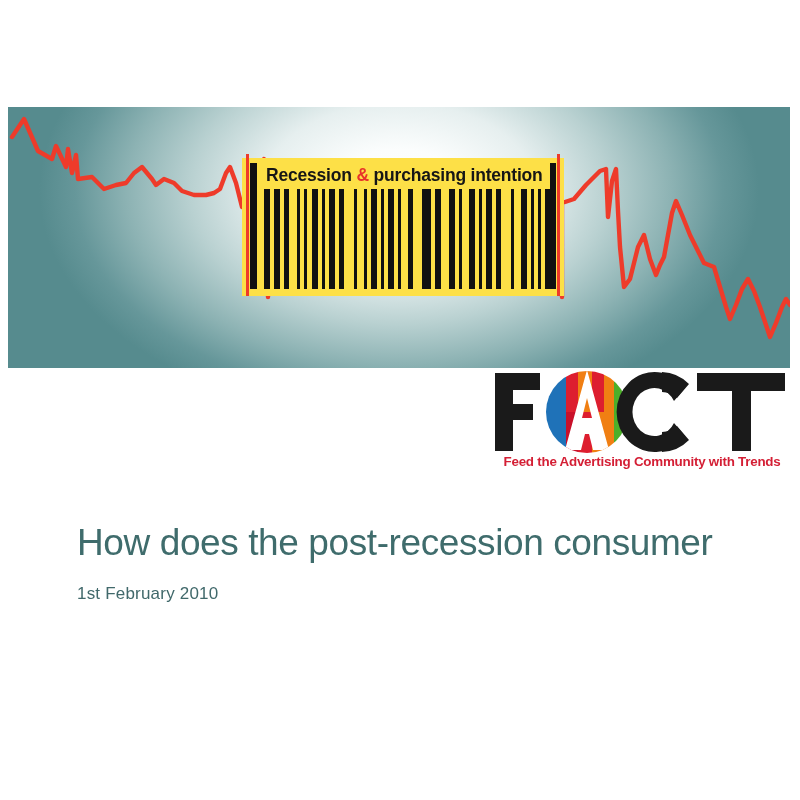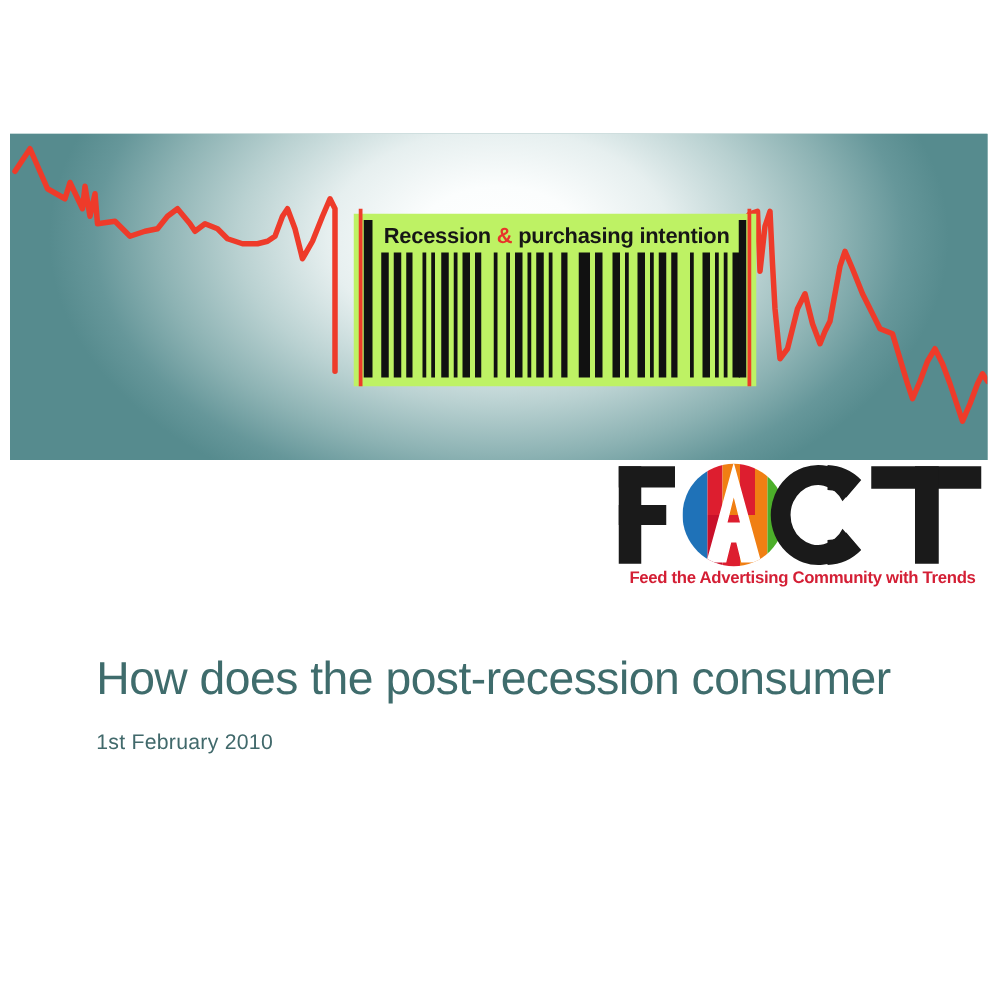--- a/index.html
+++ b/index.html
@@ -52,25 +52,24 @@
     inset: 0;
     width: 100%;
     height: 100%;
     display: block;
   }
 
   
   #barcode-panel {
     position: absolute;
     left: 234px;
-    top: 64px;
+    top: 51px;
     width: 322px;
     height: 138px;
-    background: #bef264;
-    margin-left: 41px;
+    background: #fde047;
   }
   #barcode-title {
     position: absolute;
     left: 24px;
     top: 5px;
     height: 24px;
     line-height: 24px;
     font-family: "Liberation Sans", sans-serif;
     font-weight: 700;
     font-size: 17.5px;

